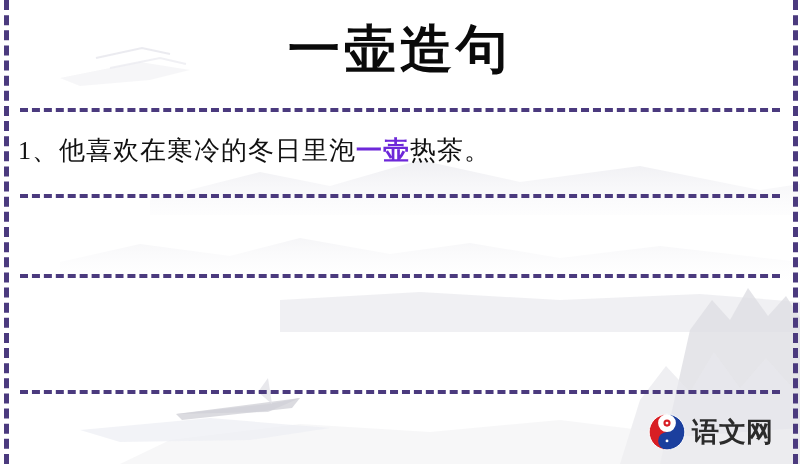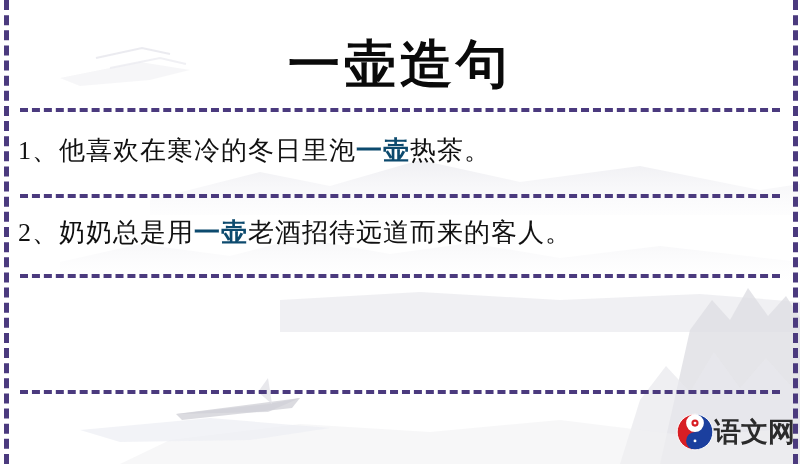--- a/index.html
+++ b/index.html
@@ -48,24 +48,24 @@
     width: 760px;
     height: 0;
     border-top: 4px dashed #4b3a7e;
     z-index: 3;
   }
 
   
   .title {
     position: absolute;
     left: 0;
-    top: 32px;
+    top: 22px;
     width: 800px;
     text-align: center;
-    font-family: Liberation Sans, sans-serif;
+    font-family: Liberation Mono, monospace;
     font-weight: bold;
     font-size: 52px;
     line-height: 64px;
     letter-spacing: 4px;
     color: #0a0a0a;
     z-index: 2;
     white-space: nowrap;
   }
 
   
@@ -78,31 +78,32 @@
     line-height: 45px;
     color: #111111;
     letter-spacing: 1px;
     z-index: 2;
   }
   .s1 { top: 128px; }
   .s2 { top: 210px; }
   .s3 { top: 290px; }
 
   .kw {
-    color: #0c4a6e;
+    color: #6d28d9;
     font-weight: bold;
   }
 
   
   .logo {
     position: absolute;
-    left: 676px;
+    left: 648px;
     top: 413px;
     display: flex;
     align-items: center;
+    gap: 6px;
     z-index: 4;
   }
   .logo-mark {
     width: 38px;
     height: 38px;
     flex: 0 0 38px;
   }
   .logo-text {
     font-family: "DejaVu Sans", "Liberation Sans", sans-serif;
     font-weight: bold;
@@ -158,23 +159,20 @@
   <div class="hrule" style="top:194px;"></div>
   <div class="hrule" style="top:274px;"></div>
   <div class="hrule" style="top:390px;"></div>
 
   <div class="title">一壶造句</div>
 
   <div class="sentence s1">
     <span>1、</span><span>他喜欢在寒冷的冬日里泡</span><span class="kw">一壶</span><span>热茶。</span>
   </div>
 
-  <div class="sentence s2">
-    <span>2、</span><span>奶奶总是用</span><span class="kw">一壶</span><span>老酒招待远道而来的客人。</span>
-  </div>
 
 
   <div class="logo">
     <span class="logo-mark">
       <svg viewBox="0 0 64 64" width="38" height="38">
         <circle cx="32" cy="32" r="30" fill="#ffffff"></circle>
         <path d="M32 2 A30 30 0 0 0 32 62 A15 15 0 0 0 32 32 A15 15 0 0 1 32 2 Z" fill="#d81e24"></path>
         <path d="M32 2 A30 30 0 0 1 32 62 A15 15 0 0 1 32 32 A15 15 0 0 0 32 2 Z" fill="#1b3f9e"></path>
         <circle cx="32" cy="17" r="6" fill="#d81e24"></circle>
         <circle cx="32" cy="47" r="6" fill="#1b3f9e"></circle>

